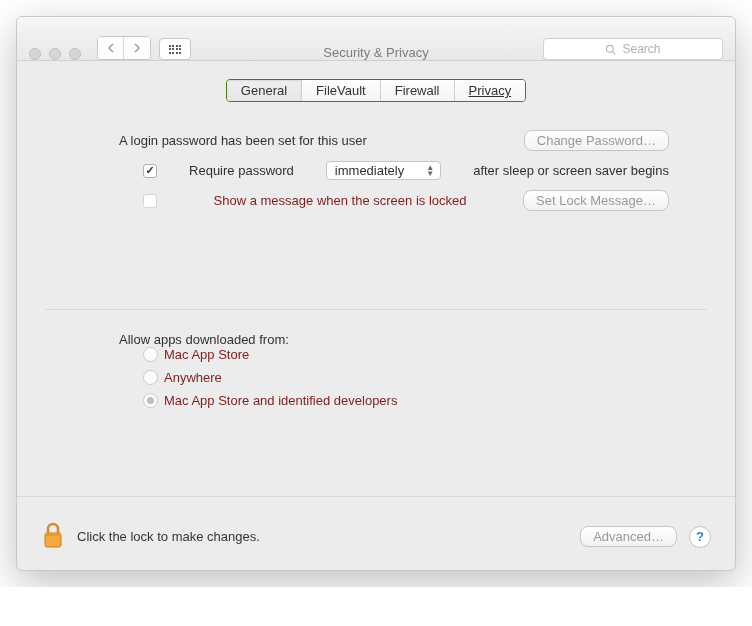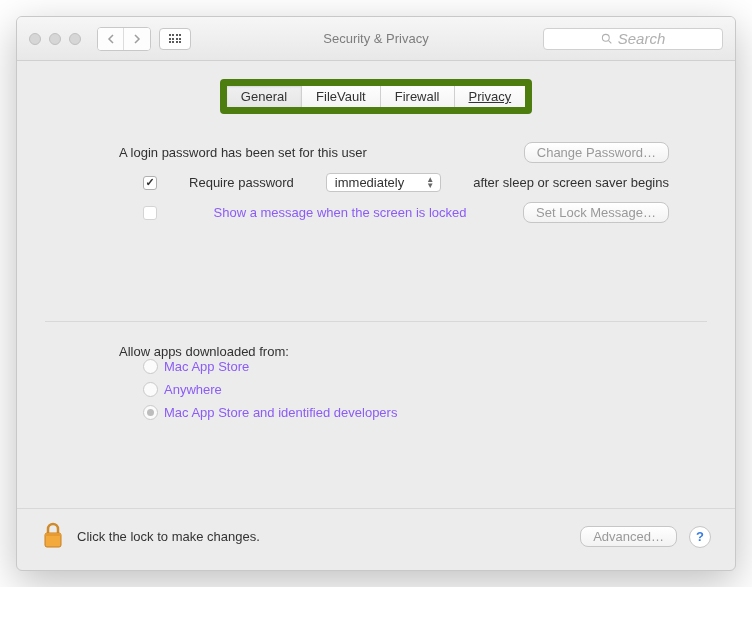--- a/index.html
+++ b/index.html
@@ -16,21 +16,21 @@
       border: 1px solid #c8c8c8;
       border-radius: 6px;
       box-shadow: 0 12px 40px rgba(0,0,0,0.25);
       overflow: hidden;
     }
     .titlebar {
       height: 44px;
       background: linear-gradient(#f6f6f6, #e8e8e8);
       border-bottom: 1px solid #d0d0d0;
       display: flex;
-      align-items: center;
+      align-items: flex-end;
       padding: 0 12px;
       position: relative;
     }
     .traffic { display: flex; gap: 8px; }
     .traffic span {
       width: 12px; height: 12px; border-radius: 50%;
       background: #d6d6d6; border: 1px solid #c0c0c0;
     }
     .navseg {
       margin-left: 16px;
@@ -74,35 +74,34 @@
     }
     .searchwrap {
       margin-left: auto;
       width: 180px; height: 22px;
       background: #fff;
       border: 1px solid #d0d0d0;
       border-radius: 4px;
       display: flex; align-items: center; justify-content: center;
       gap: 6px;
       color: #b0b0b0;
-      font-size: 15px;
-      font-style: italic;
+      font-size: 12px;
     }
     .searchwrap svg { width: 11px; height: 11px; }
     .content {
       padding: 18px 28px 20px 28px;
     }
     .tabs {
       display: flex;
       justify-content: center;
       margin-bottom: 28px;
     }
     .tabs-inner {
       display: flex;
-      border: 7px solid #4d7c0f;
+      border: 1px solid #4d7c0f;
       border-radius: 4px;
       overflow: hidden;
       background: #fff;
     }
     .tab {
       padding: 3px 14px;
       font-size: 13px;
       color: #333;
       background: linear-gradient(#fefefe, #f4f4f4);
       border-right: 1px solid #cfcfcf;
@@ -141,21 +140,21 @@
     .checkbox.disabled { border-color: #d4d4d4; }
     .popup {
       background: #fff;
       border: 1px solid #c6c6c6;
       border-radius: 4px;
       padding: 1px 6px 1px 8px;
       font-size: 13px;
       display: flex; align-items: center; gap: 22px;
     }
     .popup .arrows { font-size: 8px; line-height: 6px; color: #666; display: flex; flex-direction: column; }
-    .disabled-text { color: #8b5cf6; }
+    .disabled-text { color: #7f1d1d; }
     .divider {
       border: none;
       border-top: 1px solid #d8d8d8;
       margin: 0 0 22px 0;
     }
     .radio {
       width: 15px; height: 15px;
       border: 1px solid #c9c9c9;
       border-radius: 50%;
       background: #fbfbfb;
@@ -166,21 +165,21 @@
       content: "";
       width: 7px; height: 7px;
       background: #bdbdbd;
       border-radius: 50%;
     }
     .radio-row { display: flex; align-items: center; gap: 6px; margin-bottom: 8px; }
     .footer {
       display: flex;
       align-items: center;
       gap: 12px;
-      padding: 12px 24px 18px 24px;
+      padding: 24px 24px 18px 24px;
       border-top: 1px solid #d8d8d8;
       font-size: 13px;
       color: #333;
       justify-content: flex-end;
     }
     .lock-icon svg { width: 24px; height: 28px; }
     .footer .spacer { flex: 1; }
     .help {
       width: 22px; height: 22px;
       border: 1px solid #c6c6c6;

